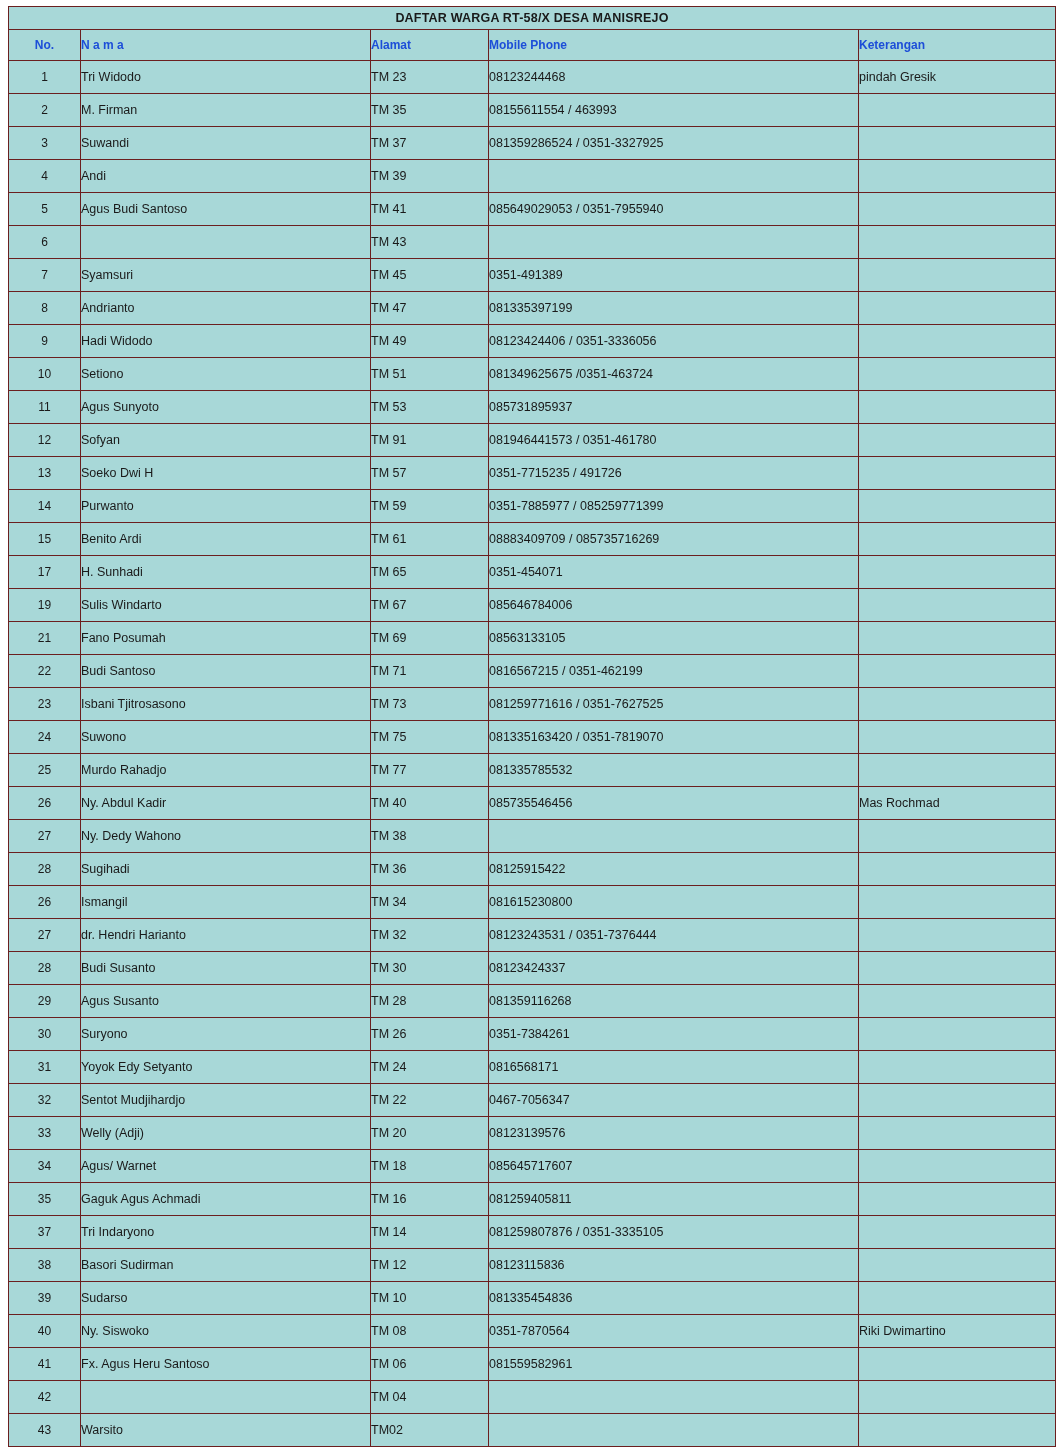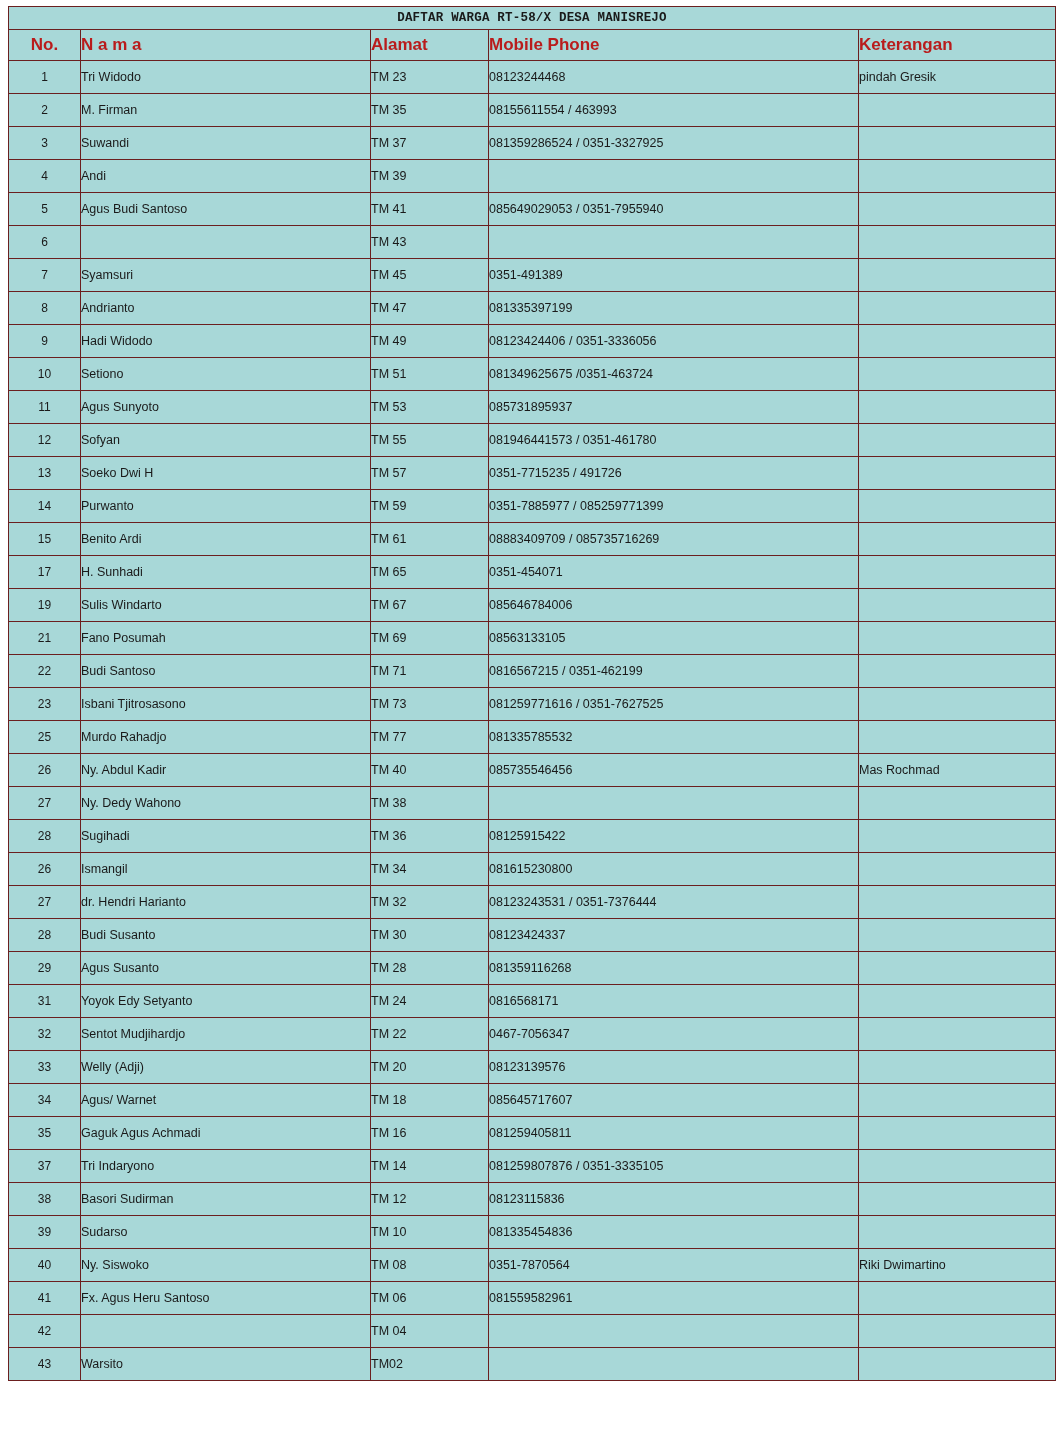--- a/index.html
+++ b/index.html
@@ -28,27 +28,26 @@
     padding: 0;
     background: #a8d8d8;
   }
   .title-cell {
     text-align: center;
     font-size: 12.5px;
     font-weight: bold;
     color: #1a1a1a;
     height: 22px;
     letter-spacing: 0.2px;
-    font-family: Liberation Mono, monospace;
   }
   .hdr td {
     height: 30px;
-    font-size: 17px;
+    font-size: 12px;
     font-weight: bold;
-    color: #b91c1c;
+    color: #1d4ed8;
     vertical-align: middle;
   }
   .hdr .c-no { text-align: center; }
   .cell {
     height: 32px;
     font-size: 12.5px;
     color: #1a1a1a;
     vertical-align: middle;
   }
   .pad-l { padding-left: 10px; }
@@ -159,21 +158,21 @@
         <tr>
           <td class="cell c-no-cell">11</td>
           <td class="cell pad-l-name">Agus Sunyoto</td>
           <td class="cell pad-l">TM 53</td>
           <td class="cell pad-l">085731895937</td>
           <td class="cell pad-l"></td>
         </tr>
         <tr>
           <td class="cell c-no-cell">12</td>
           <td class="cell pad-l-name">Sofyan</td>
-          <td class="cell pad-l">TM 55</td>
+          <td class="cell pad-l">TM 91</td>
           <td class="cell pad-l">081946441573 / 0351-461780</td>
           <td class="cell pad-l"></td>
         </tr>
         <tr>
           <td class="cell c-no-cell">13</td>
           <td class="cell pad-l-name">Soeko Dwi H</td>
           <td class="cell pad-l">TM 57</td>
           <td class="cell pad-l">0351-7715235 / 491726</td>
           <td class="cell pad-l"></td>
         </tr>
@@ -217,20 +216,27 @@
           <td class="cell pad-l-name">Budi Santoso</td>
           <td class="cell pad-l">TM 71</td>
           <td class="cell pad-l">0816567215 / 0351-462199</td>
           <td class="cell pad-l"></td>
         </tr>
         <tr>
           <td class="cell c-no-cell">23</td>
           <td class="cell pad-l-name">Isbani Tjitrosasono</td>
           <td class="cell pad-l">TM 73</td>
           <td class="cell pad-l">081259771616 / 0351-7627525</td>
+          <td class="cell pad-l"></td>
+        </tr>
+        <tr>
+          <td class="cell c-no-cell">24</td>
+          <td class="cell pad-l-name">Suwono</td>
+          <td class="cell pad-l">TM 75</td>
+          <td class="cell pad-l">081335163420 / 0351-7819070</td>
           <td class="cell pad-l"></td>
         </tr>
         <tr>
           <td class="cell c-no-cell">25</td>
           <td class="cell pad-l-name">Murdo Rahadjo</td>
           <td class="cell pad-l">TM 77</td>
           <td class="cell pad-l">081335785532</td>
           <td class="cell pad-l"></td>
         </tr>
         <tr>
@@ -276,20 +282,27 @@
           <td class="cell pad-l"></td>
         </tr>
         <tr>
           <td class="cell c-no-cell">29</td>
           <td class="cell pad-l-name">Agus Susanto</td>
           <td class="cell pad-l">TM 28</td>
           <td class="cell pad-l">081359116268</td>
           <td class="cell pad-l"></td>
         </tr>
         <tr>
+          <td class="cell c-no-cell">30</td>
+          <td class="cell pad-l-name">Suryono</td>
+          <td class="cell pad-l">TM 26</td>
+          <td class="cell pad-l">0351-7384261</td>
+          <td class="cell pad-l"></td>
+        </tr>
+        <tr>
           <td class="cell c-no-cell">31</td>
           <td class="cell pad-l-name">Yoyok Edy Setyanto</td>
           <td class="cell pad-l">TM 24</td>
           <td class="cell pad-l">0816568171</td>
           <td class="cell pad-l"></td>
         </tr>
         <tr>
           <td class="cell c-no-cell">32</td>
           <td class="cell pad-l-name">Sentot Mudjihardjo</td>
           <td class="cell pad-l">TM 22</td>

